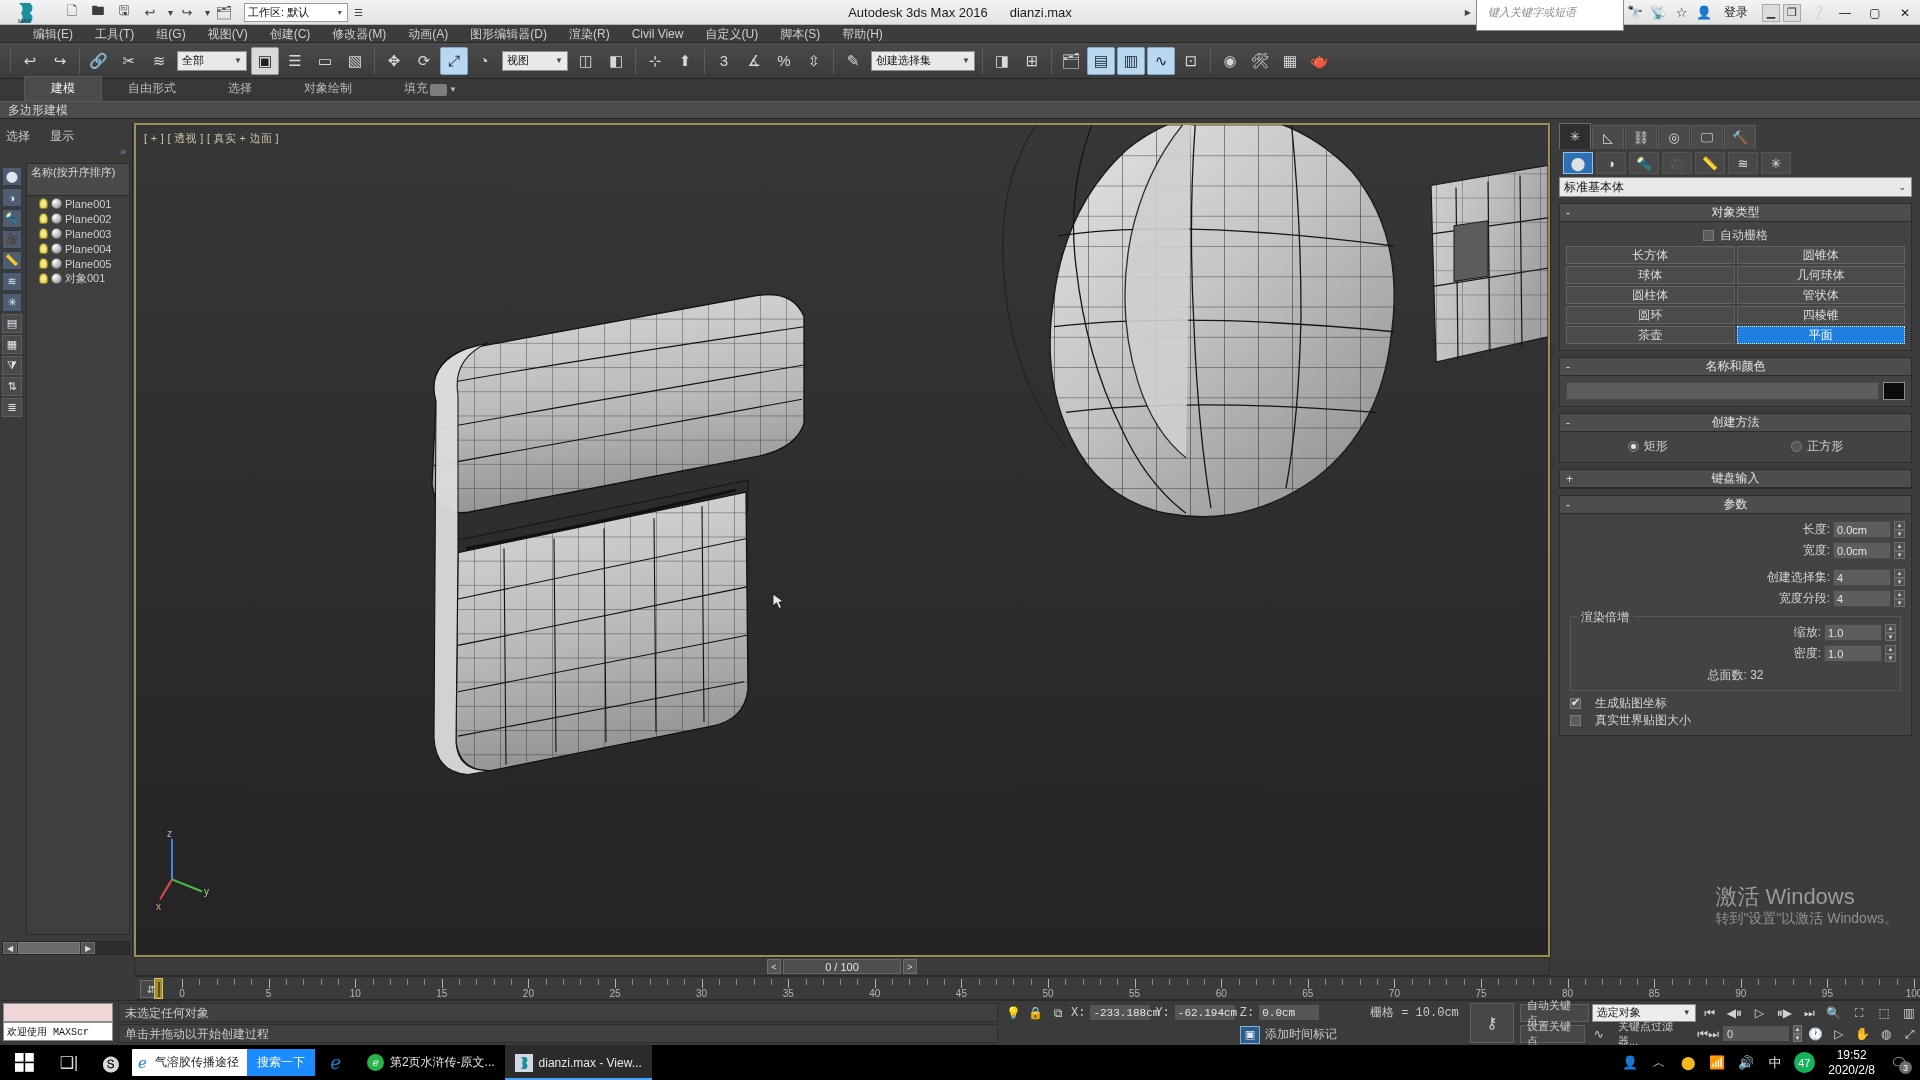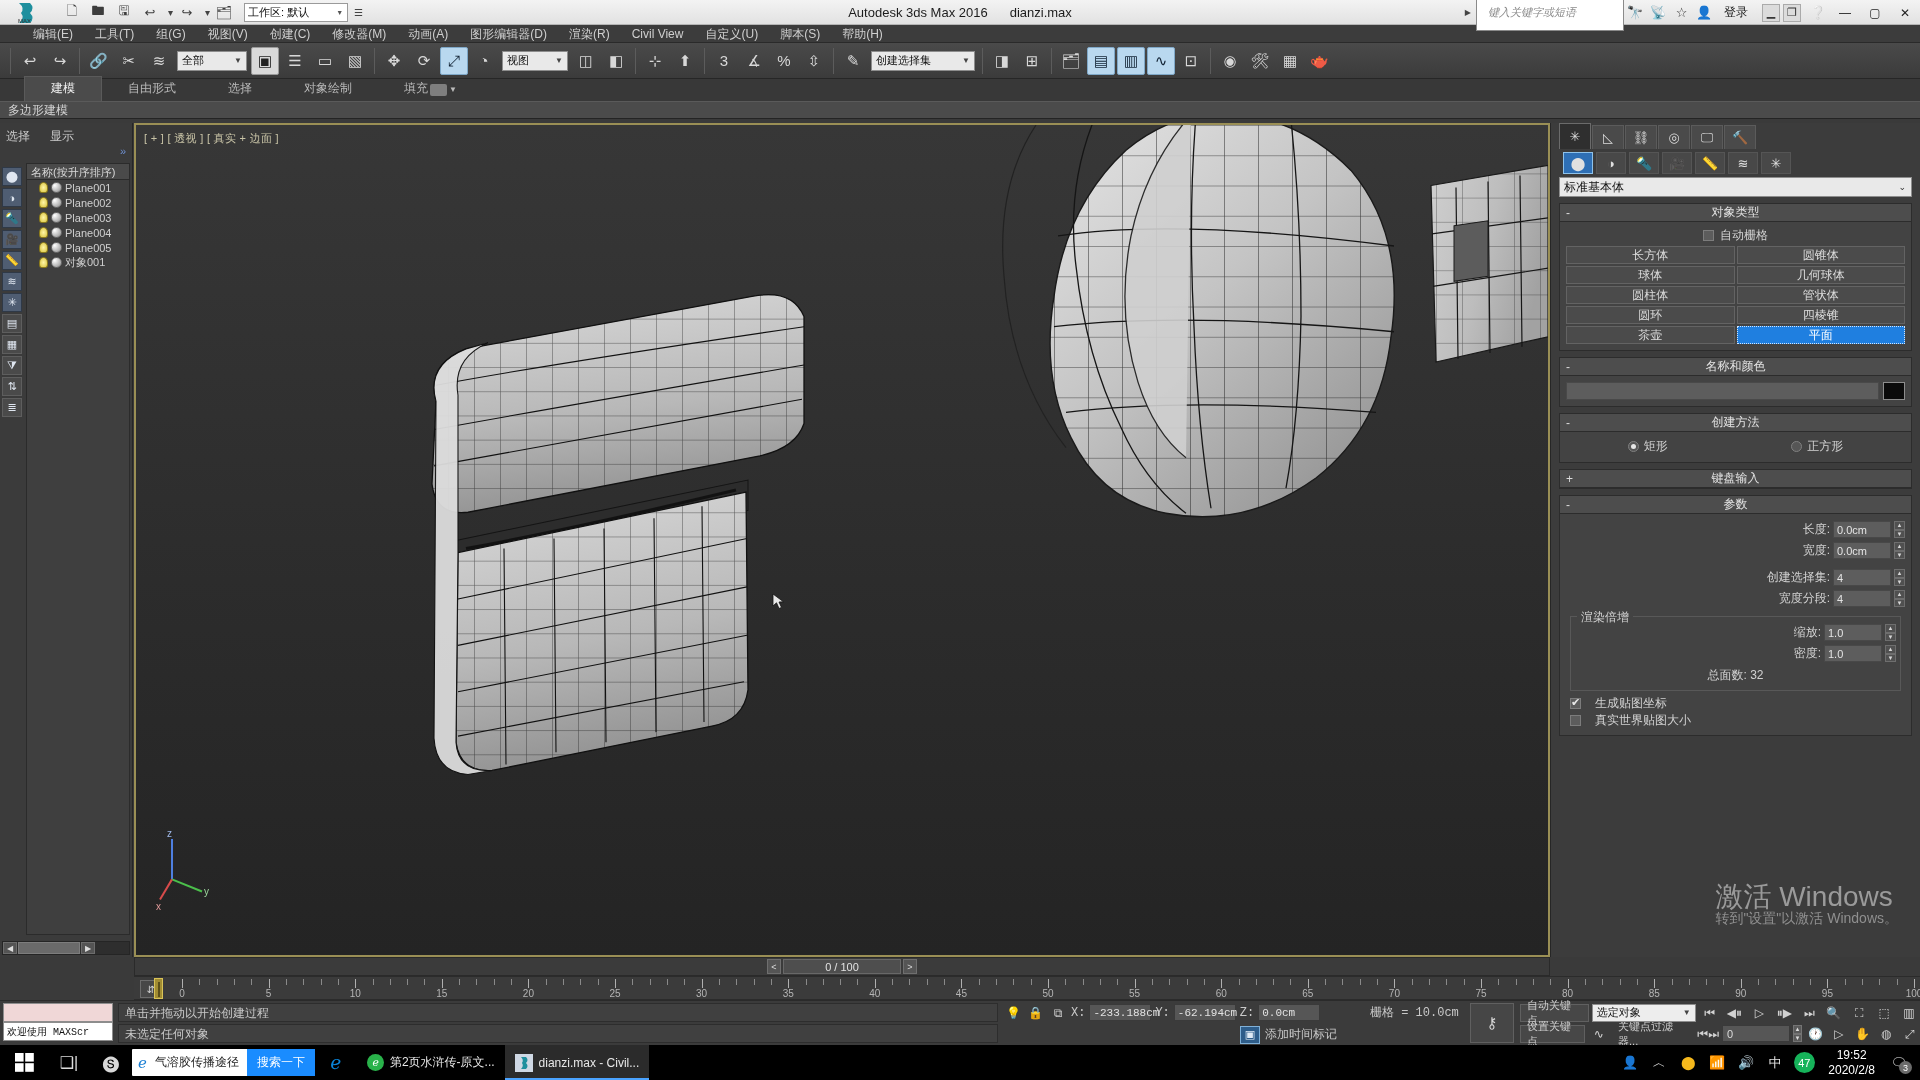--- a/index.html
+++ b/index.html
@@ -97,21 +97,21 @@
     background:#3b3b3b; border-right:1px solid #262626;
   }
   .ld-tabs { display:flex; padding:5px 0 0 6px; gap:20px; }
   .ld-tabs span { font-size:12px; color:#c9c9c9;}
   .ld-chev { text-align:right; color:#6d8fd0; font-size:11px; padding-right:6px; height:14px;}
   .ld-body { position:absolute; left:0; right:0; top:40px; bottom:22px; display:flex;}
   .ld-icons { width:24px; padding-top:4px; display:flex; flex-direction:column; align-items:center; gap:2px;}
   .ld-icons .li { width:20px; height:19px; display:flex;align-items:center;justify-content:center;
     background:#4f5d72; border:1px solid #2f3947; font-size:11px; color:#dfe6f0;}
   .ld-tree { flex:1; background:#3f3f3f; border:1px solid #2b2b2b; margin:0 2px 0 2px; overflow:hidden;}
-  .ld-hdr { height:16px; background:#4a4a4a; border-bottom:1px solid #2b2b2b; font-size:11px; color:#d8d8d8; padding-left:4px; line-height:16px; white-space:nowrap;}
+  .ld-hdr { height:32px; background:#4a4a4a; border-bottom:1px solid #2b2b2b; font-size:11px; color:#d8d8d8; padding-left:4px; line-height:16px; white-space:nowrap;}
   .ld-row { height:15px; display:flex; align-items:center; gap:3px; padding-left:12px; font-size:11px; color:#cfcfcf; white-space:nowrap;}
   .bulb { width:9px;height:11px;border-radius:50% 50% 35% 35%; background:radial-gradient(#fff6a8,#d8c33c); border:1px solid #8e7d1c;}
   .sphr { width:11px;height:11px;border-radius:50%; background:radial-gradient(circle at 30% 28%,#fff,#b9b9b9 60%,#8a8a8a); border:1px solid #6f6f6f;}
   .ld-hscroll { position:absolute; left:2px; right:2px; bottom:2px; height:14px; background:#2e2e2e; border:1px solid #252525; display:flex; align-items:center;}
   .ld-hscroll .ar { width:14px;height:12px; background:#545454; border:1px solid #6d6d6d; font-size:8px; display:flex;align-items:center;justify-content:center; color:#ddd;}
   .ld-hscroll .thumb { flex:1; height:12px; background:#6a6a6a; border:1px solid #7d7d7d; margin:0 1px; max-width:62px;}
 
   
   .viewport {
     position:absolute; left:134px; top:123px; right:370px; bottom:123px;
@@ -206,21 +206,21 @@
   .pfld { width:58px; height:17px; background:#5d5d5d; border:1px solid #484848; color:#e4e4e4; font-size:11px; padding-left:3px; line-height:17px;}
   .pspin { width:11px; height:17px; display:flex;flex-direction:column;}
   .pspin i{flex:1; background:#505050; border:1px solid #6e6e6e; display:flex;align-items:center;justify-content:center; font-size:6px; color:#d6d6d6;}
   .group { border:1px solid #585858; margin:8px 4px 4px 4px; padding:4px 4px 6px 4px; position:relative;}
   .group .gt { position:absolute; left:6px; top:-8px; background:#434343; padding:0 4px; font-size:12px; color:#d2d2d2;}
   .totline { text-align:center; font-size:12px; color:#d2d2d2; margin-top:4px;}
   .chkL { display:flex; align-items:center; gap:14px; height:17px; font-size:12px; color:#d2d2d2; padding-left:4px;}
 
   
   .watermark { position:absolute; right:22px; bottom:152px; text-align:left; color:#8d8d8d; pointer-events:none;}
-  .watermark .w1 { font-size:28px; line-height:26px; color:#9a9a9a;}
+  .watermark .w1 { font-size:22px; line-height:26px; color:#9a9a9a;}
   .watermark .w2 { font-size:14px; color:#8f8f8f;}
 
   
   .taskbar { position:absolute; left:0; bottom:0; width:1920px; height:35px; background:#000; display:flex; align-items:center;}
   .tk-start { width:48px; height:35px; display:flex; align-items:center; justify-content:center;}
   .tk-ic { width:42px; height:35px; display:flex; align-items:center; justify-content:center; color:#dcdcdc; font-size:16px;}
   .tk-item { height:35px; display:flex; align-items:center; gap:6px; padding:0 10px; color:#e8e8e8; font-size:12px; position:relative;}
   .tk-item.active { background:#2b2b2b;}
   .tk-item.active:after{content:""; position:absolute; left:0; right:0; bottom:0; height:2px; background:#4aa3ff;}
   .tk-white { background:#fff; color:#222; height:27px; display:flex; align-items:center; border-radius:1px; }
@@ -661,22 +661,22 @@
         <i></i>
       </div>
   </div>
 
   <div class="statuswrap">
     <div class="maxscript">
       <div class="ms-in"></div>
       <div class="ms-lab">欢迎使用 MAXScr</div>
     </div>
     <div class="stfields">
+      <div class="stf">未选定任何对象</div>
       <div class="stf">单击并拖动以开始创建过程</div>
-      <div class="stf">未选定任何对象</div>
     </div>
     <div class="coords">
       <span class="mi">💡</span>
       <span class="mi">🔒</span>
       <span class="mi">⧉</span>
       <span class="lbl">X:</span>
       <span class="fld">-233.188cm</span>
       <span class="lbl">Y:</span>
       <span class="fld">-62.194cm</span>
       <span class="lbl">Z:</span>
@@ -911,21 +911,21 @@
     <div class="tk-item">
       <span style="width:17px;height:17px;border-radius:50%;background:#29b24a;display:inline-flex;align-items:center;justify-content:center;color:#fff;font-size:11px;">ℯ</span>
       <span>第2页水浒传-原文...</span>
     </div>
     <div class="tk-item active">
       <span style="width:18px;height:18px;background:#cfd8e4;display:inline-flex;align-items:center;justify-content:center;">
         <svg width="12" height="14" viewBox="0 0 12 14">
             <path d="M3 1 L8 1 Q11 4 8 7 Q11 10 8 13 L3 13 Q6 10 4 7 Q6 4 3 1 Z" fill="#1e8f9e"></path>
           </svg>
       </span>
-      <span>dianzi.max - Civil...</span>
+      <span>dianzi.max - View...</span>
     </div>
     <div class="tray">
       <span class="ti">👤</span>
       <span class="ti">︿</span>
       <span class="ti" style="color:#f5b81c;">⬤</span>
       <span class="ti">📶</span>
       <span class="ti">🔊</span>
       <span class="ti">中</span>
       <span class="ti">
           <span class="badge47">47</span>

